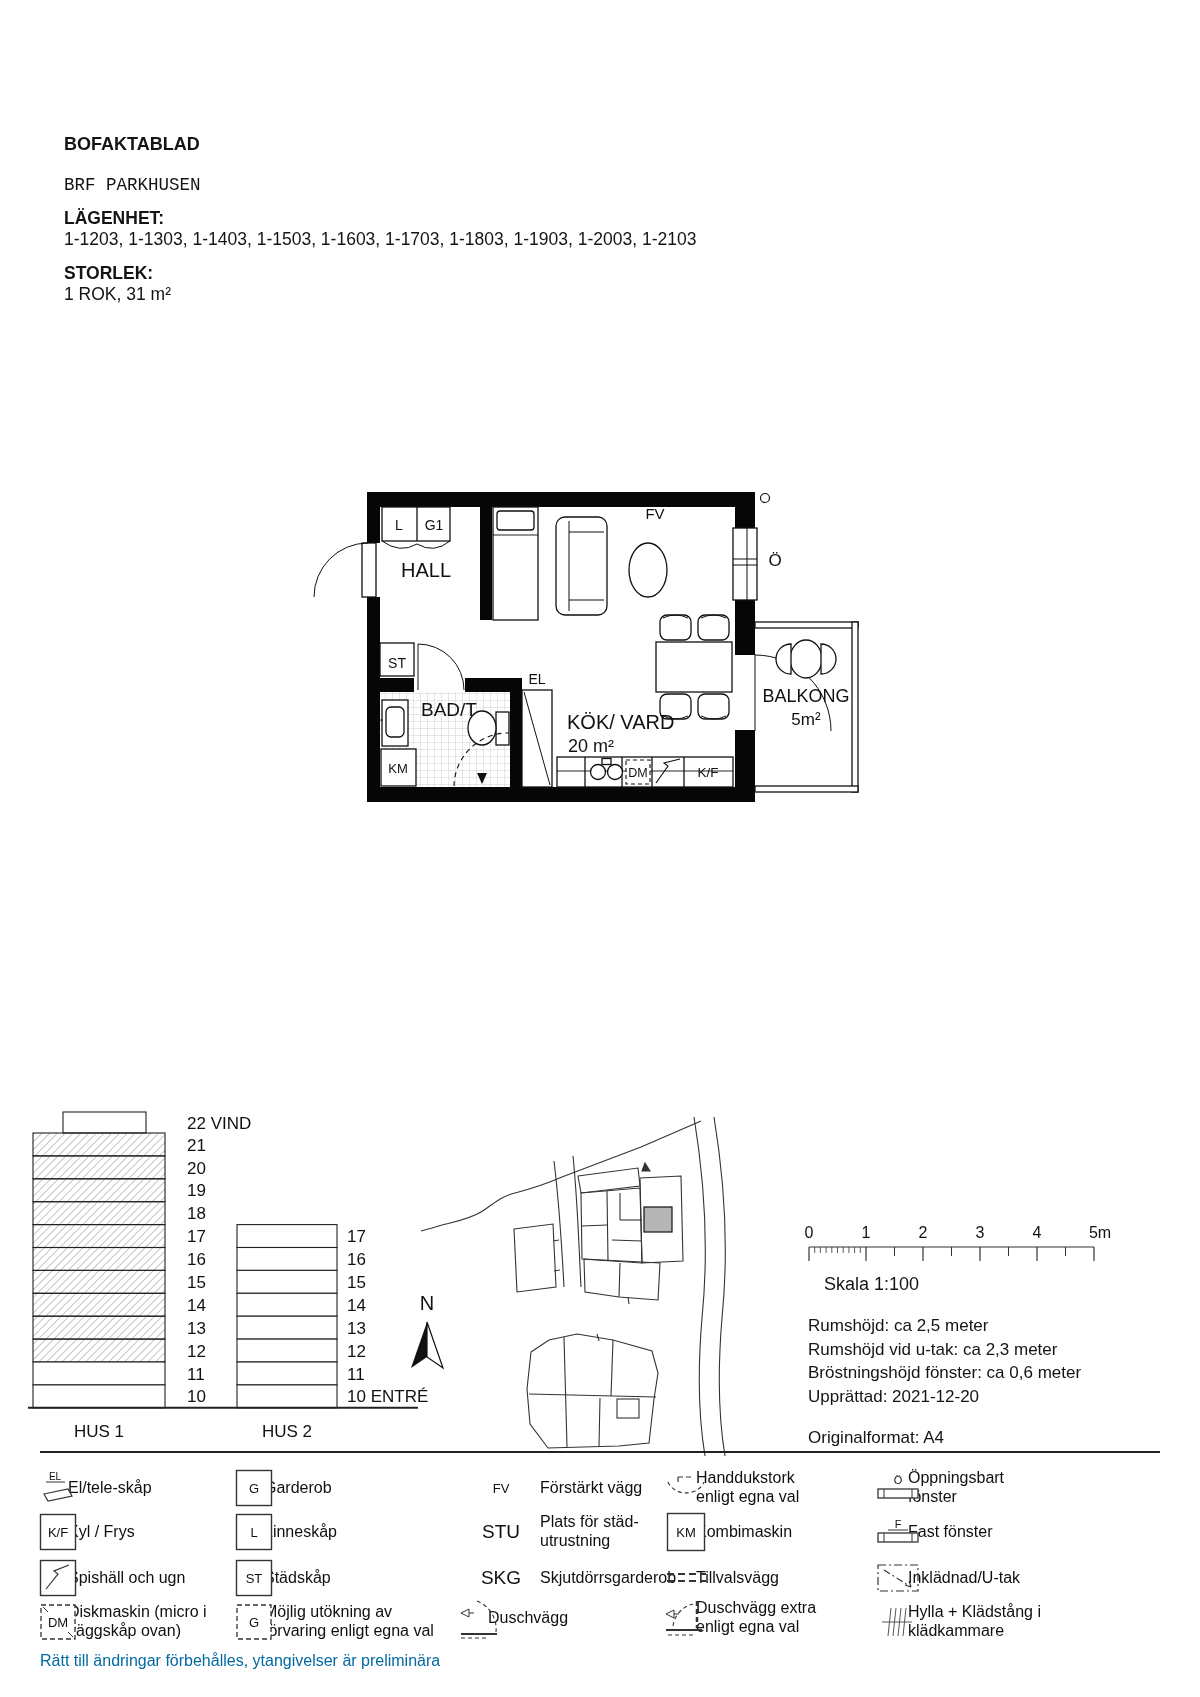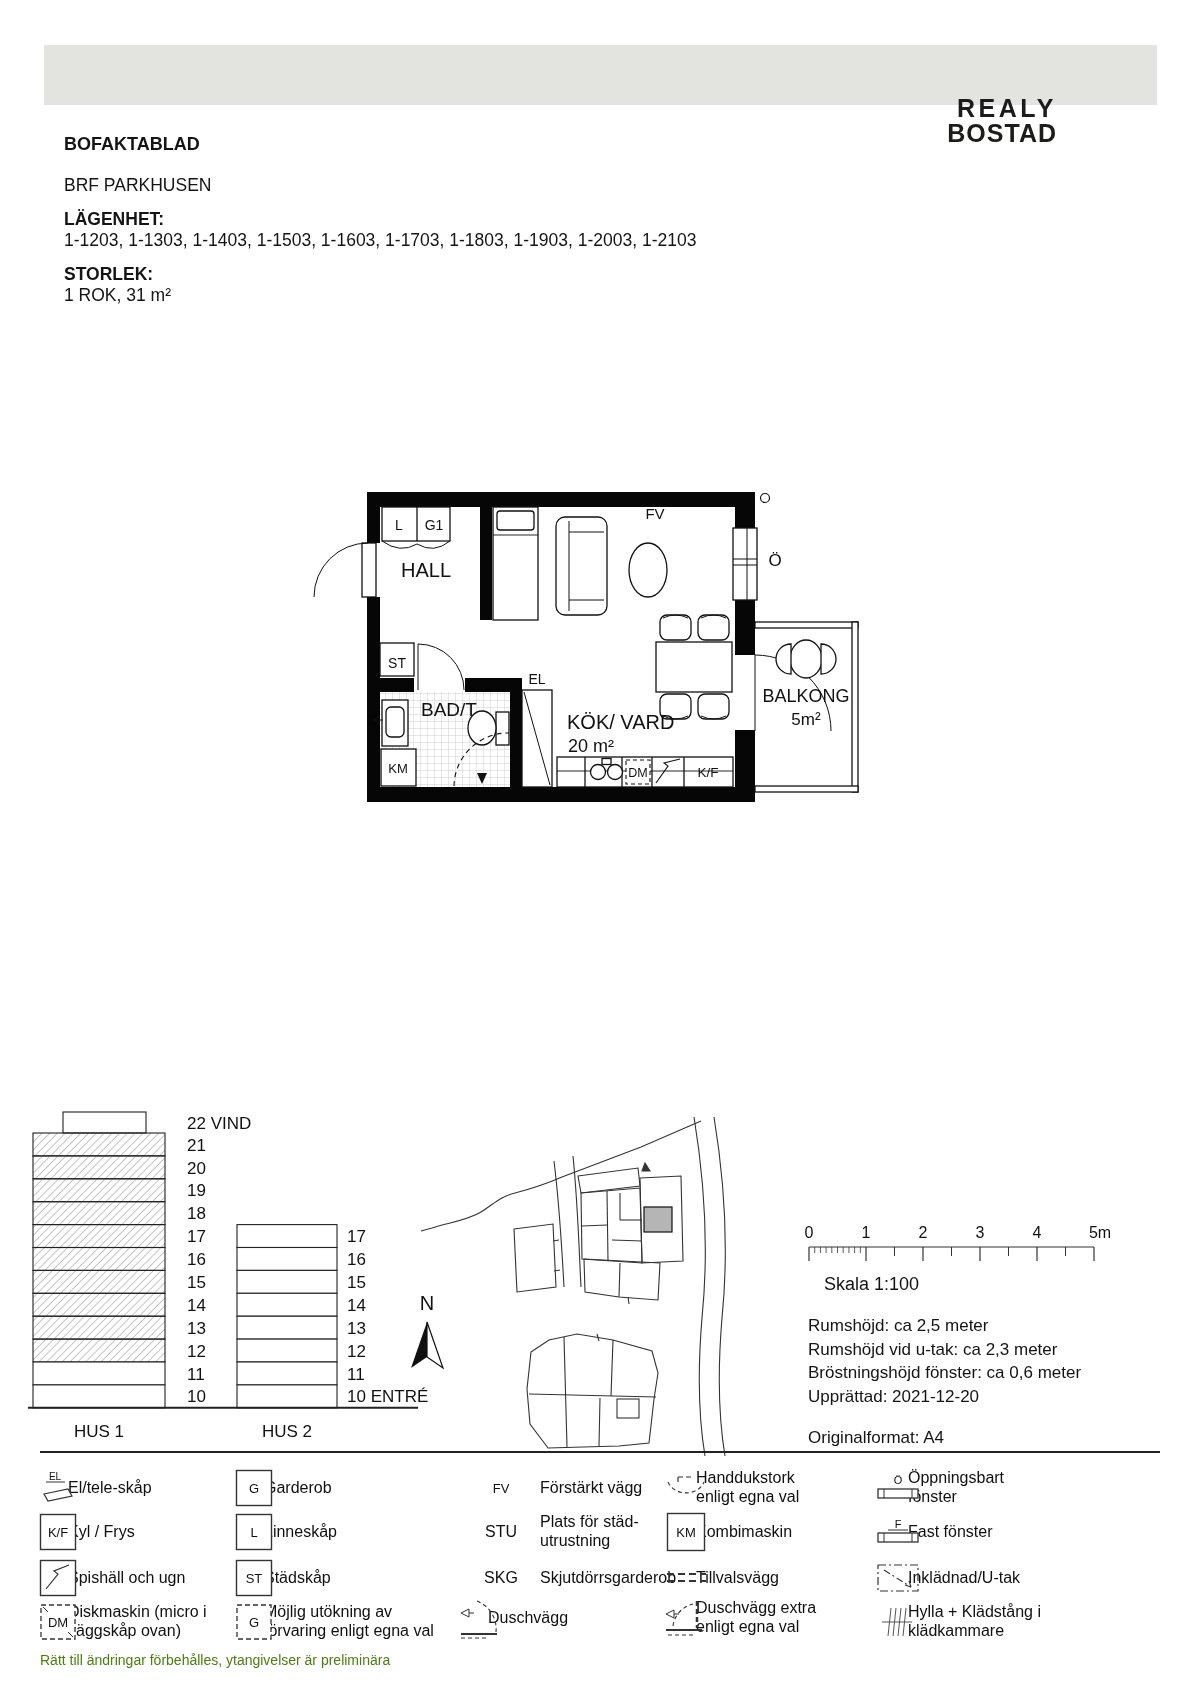--- a/index.html
+++ b/index.html
@@ -7,50 +7,44 @@
         font-family:"Liberation Sans",sans-serif;color:#141414;}
   .abs{position:absolute;}
   
   .band{left:44px;top:45px;width:1113px;height:60px;background:#e3e4df;}
   .logo{right:100px;top:51px;text-align:right;font-weight:700;font-size:25px;line-height:25px;color:#1c1c1a;}
   .logo .l1{letter-spacing:3.5px;}
   .logo .l2{letter-spacing:1px;}
   
   .info{left:64px;top:134px;width:1050px;font-size:17.5px;}
   .info .title{font-weight:700;font-size:18px;margin:0 0 20px 0;}
-  .info .subtitle{margin:0 0 13px 0;}
+  .info .subtitle{margin:0 0 13px 0;font-family:Liberation Mono, monospace;}
   .inforow{display:flex;margin:0 0 13px 0;flex-direction:column;}
   .inforow .lab{font-weight:700;min-width:115px;}
   
   svg{position:absolute;}
   svg text{font-family:"Liberation Sans",sans-serif;fill:#111;}
   
   .skala{left:824px;top:1274px;font-size:18px;}
   .details{left:808px;top:1314px;font-size:17px;line-height:23.7px;}
   .origformat{left:808px;top:1428px;font-size:17px;}
   
   .divider{left:40px;top:1451px;width:1120px;height:2px;background:#222;}
   .lcell{position:absolute;display:flex;align-items:center;gap:10px;min-height:40px;}
   .licon{flex:0 0 auto;display:flex;align-items:center;justify-content:center;}
   .ltext{font-size:16px;line-height:1.16;color:#101010;}
-  .labbr{font-size:16px;color:#101010;display:inline-block;width:58px;text-align:center;flex:0 0 auto;}
+  .labbr{font-size:19px;color:#101010;display:inline-block;width:58px;text-align:center;flex:0 0 auto;}
   .labbr.sm{font-size:13px;}
-  .footnote{left:40px;top:1652px;font-size:14px;color:#4d7c0f;}
+  .footnote{left:40px;top:1652px;font-size:16px;color:#0369a1;}
 </style>
 </head>
 <body>
 
 <div class="page">
 
-  <div class="abs band">
-    <div class="abs logo">
-      <div class="l1">REALY</div>
-      <div class="l2">BOSTAD</div>
-    </div>
-  </div>
 
   <div class="abs info">
     <p class="title">BOFAKTABLAD</p>
     <p class="subtitle">BRF PARKHUSEN</p>
     <div class="inforow">
       <span class="lab">LÄGENHET:</span>
       <span class="val">1-1203, 1-1303, 1-1403, 1-1503, 1-1603, 1-1703, 1-1803, 1-1903, 1-2003, 1-2103</span>
     </div>
     <div class="inforow">
       <span class="lab">STORLEK:</span>

